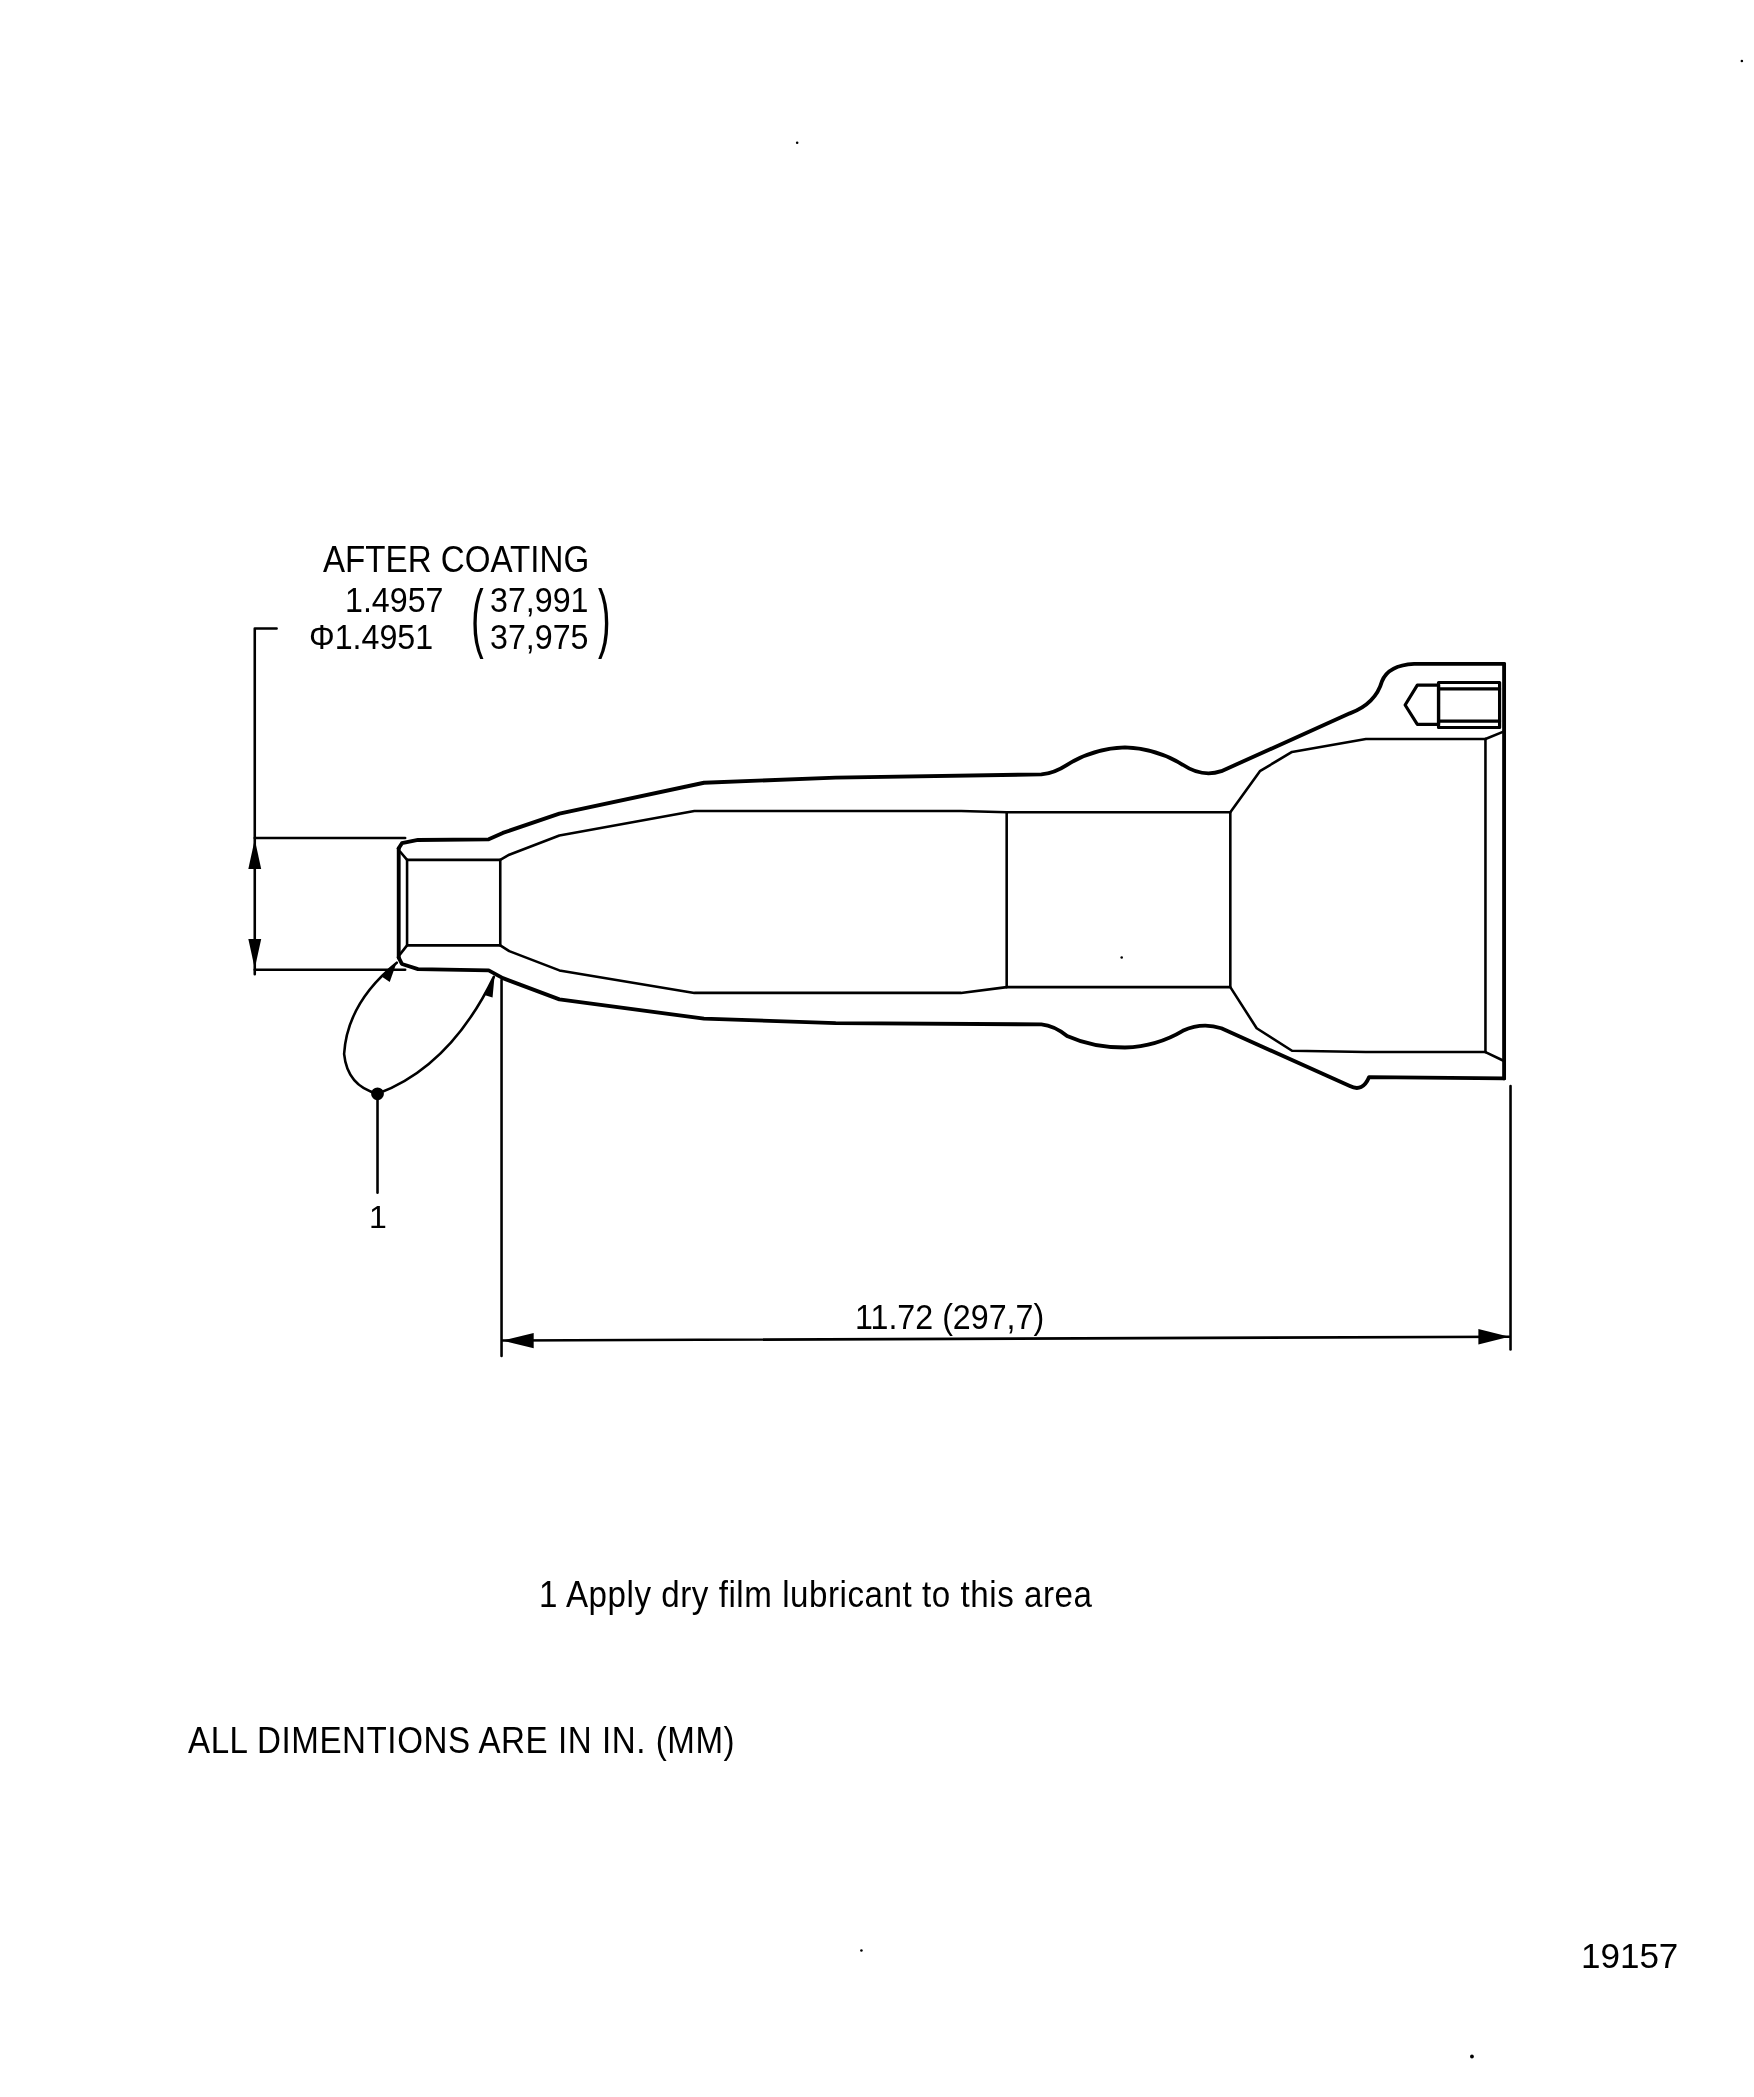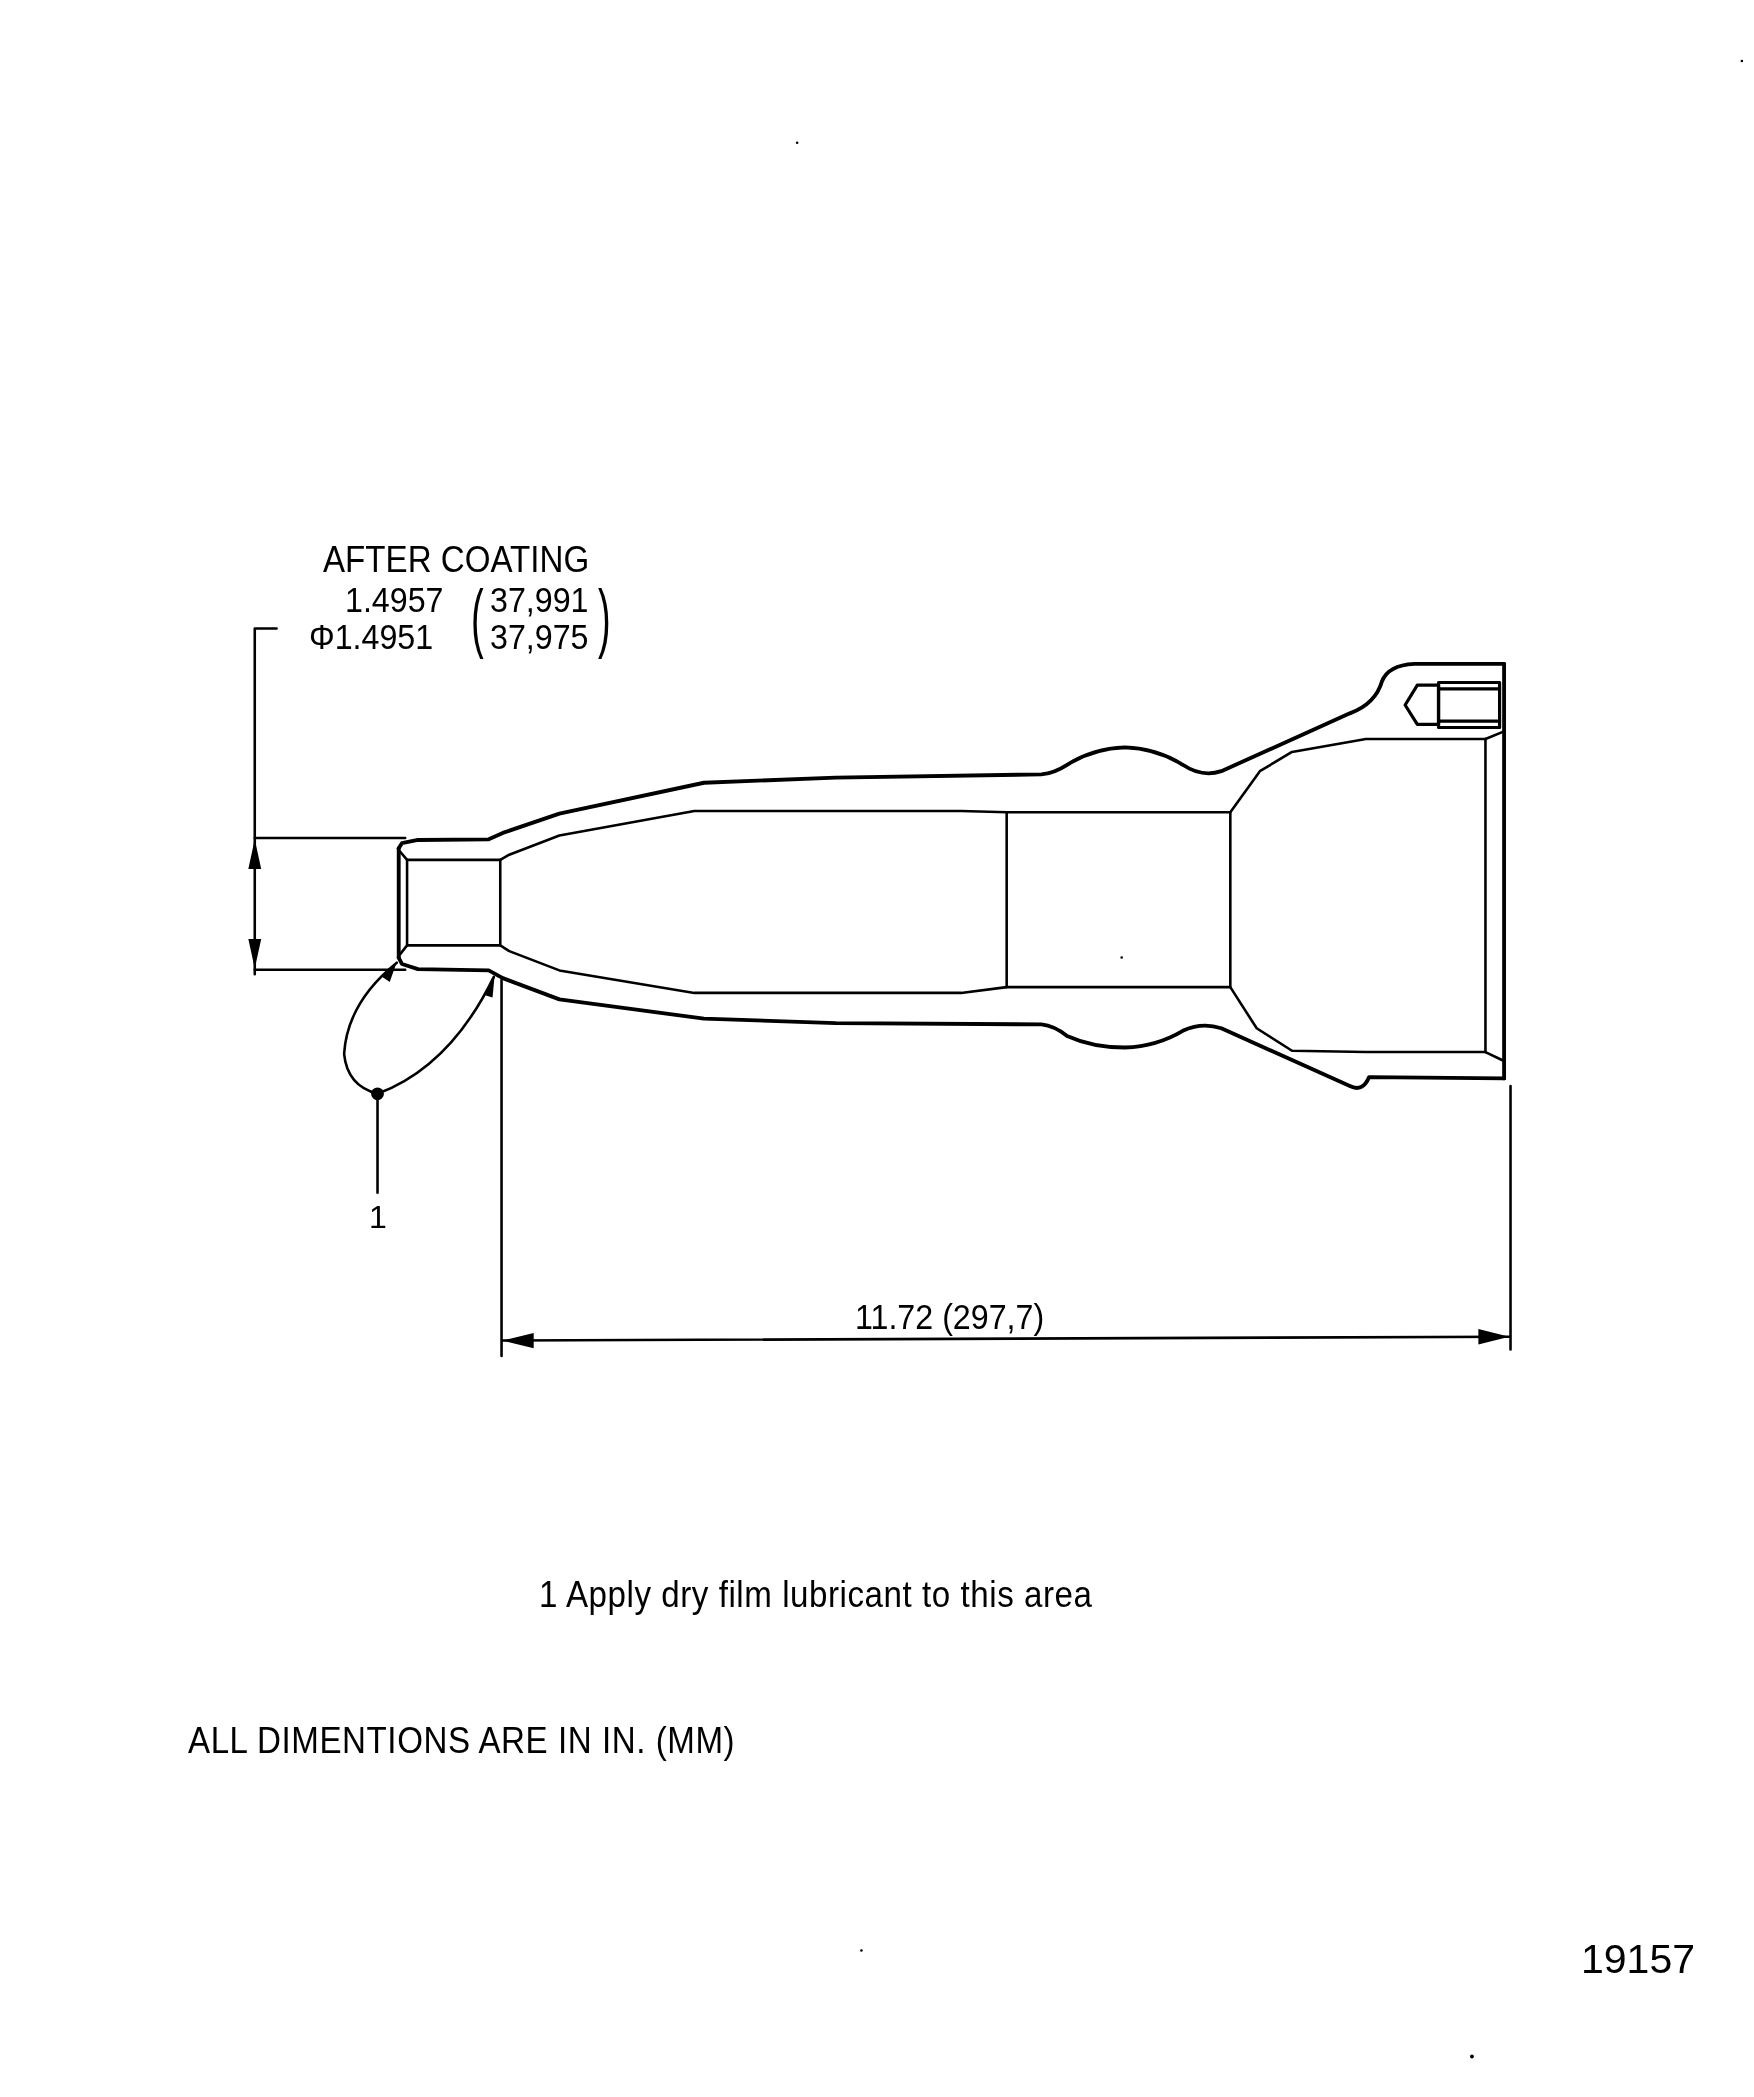--- a/index.html
+++ b/index.html
@@ -95,14 +95,14 @@
 <div class="txt" style="left:598px; top:579px; font-size:76px; line-height:76px; transform:scaleX(0.5);">)</div>
 
 <div class="txt" style="left:369px; top:1199px; font-size:32px;">1</div>
 
 <div class="txt narrow" style="left:855px; top:1297px; font-size:35px;">11.72 (297,7)</div>
 
 <div class="txt narrow" style="left:539px; top:1574px; font-size:36px; letter-spacing:0.6px;">1 Apply dry film lubricant to this area</div>
 
 <div class="txt narrow" style="left:188px; top:1720px; font-size:36px; letter-spacing:0.6px;">ALL DIMENTIONS ARE IN IN. (MM)</div>
 
-<div class="txt" style="left:1581px; top:1936px; font-size:41px;">19157</div>
+<div class="txt" style="left:1581px; top:1936px; font-size:35px;">19157</div>
 
 
 </body></html>

